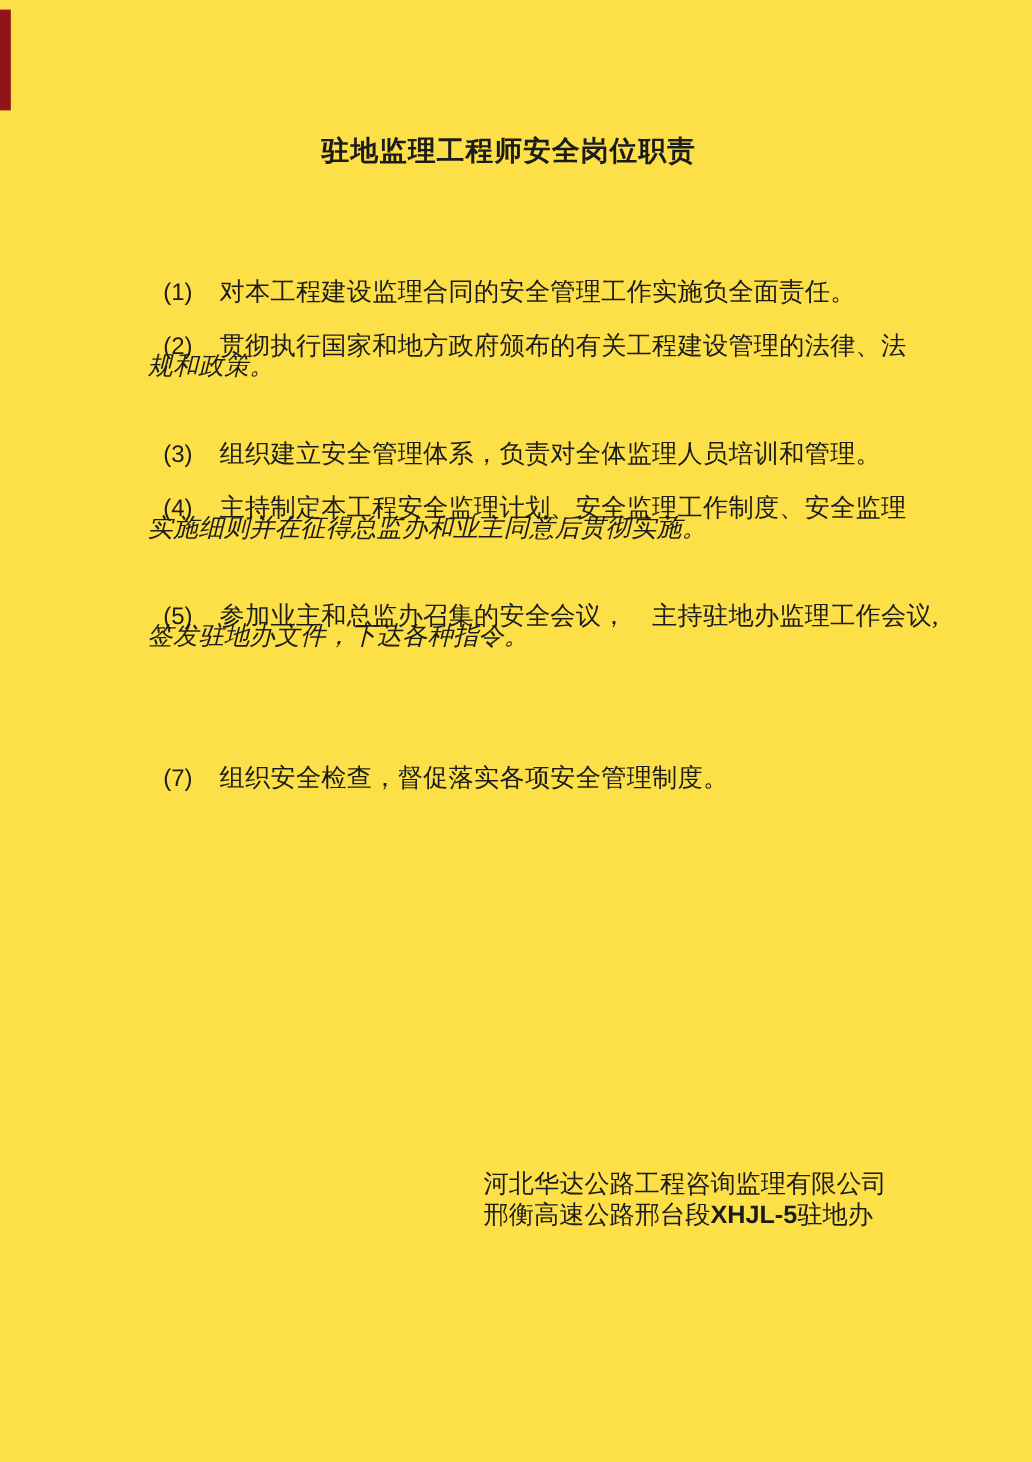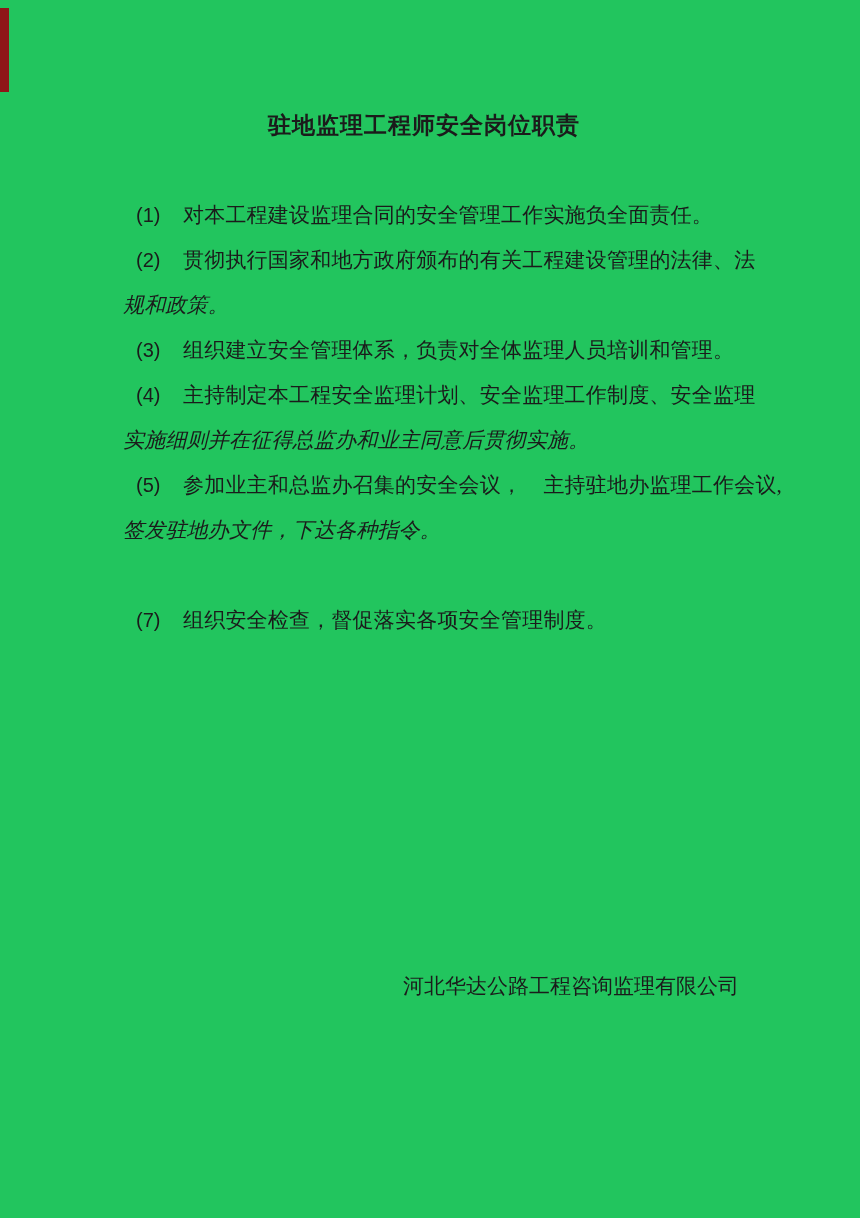--- a/index.html
+++ b/index.html
@@ -1,20 +1,20 @@
 <!DOCTYPE html>
 <html><head>
 <meta charset="utf-8">
 <style>
   html, body { margin: 0; padding: 0; background: #ffffff; }
   .page {
     position: relative;
     width: 860px;
     height: 1218px;
-    background: #22c55e;
+    background: #fde047;
     overflow: hidden;
     font-family: "Liberation Serif", "DejaVu Serif", serif;
     color: #1b1b1b;
   }
   .left-marker {
     position: absolute;
     left: 0;
     top: 8px;
     width: 9px;
     height: 84px;
@@ -29,21 +29,21 @@
     font-weight: bold;
     letter-spacing: 1px;
   }
   .line {
     position: absolute;
     font-size: 21px;
     line-height: 1.15;
     white-space: nowrap;
     letter-spacing: 0.2px;
   }
-  .line.numbered { left: 136px; }
+  .line.numbered { left: 136px; margin-top: 28px; }
   .line.cont     { left: 123px; font-style: italic; }
   .num {
     display: inline-block;
     width: 47px;
     font-family: "Liberation Sans", "DejaVu Sans", sans-serif;
     font-size: 20px;
     letter-spacing: 0;
   }
   .footer-line {
     position: absolute;
@@ -85,14 +85,15 @@
 
   <div class="line cont" style="top:518px"><span>签发驻地办文件，下达各种指令。</span></div>
 
 
   <div class="line numbered" style="top:608px"><span class="num">(7)</span><span>组织安全检查，督促落实各项安全管理制度。</span></div>
 
 
 
   <div class="footer-line" style="top:974px">河北华达公路工程咨询监理有限公司</div>
 
+  <div class="footer-line footer-office" style="top:1001px"><span>邢衡高速公路邢台段</span><span class="office-code">XHJL-5</span><span>驻地办</span></div>
 
 </div>
 
 </body></html>

